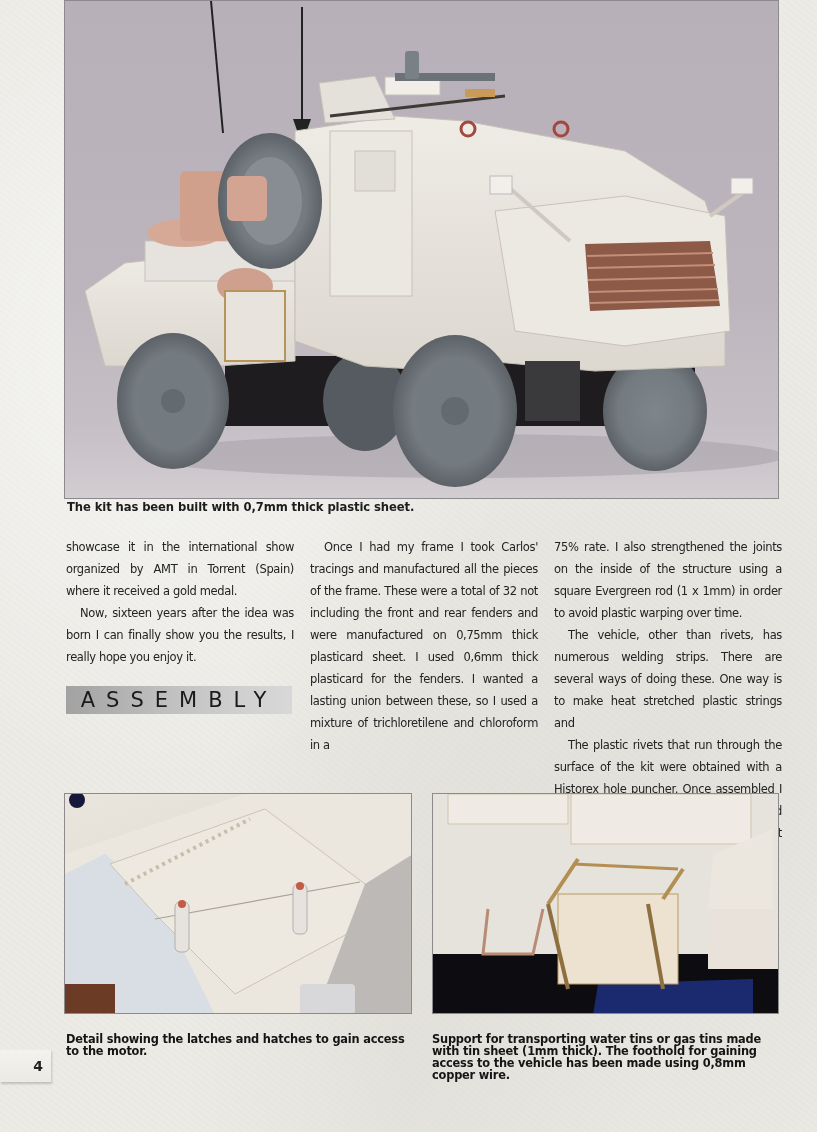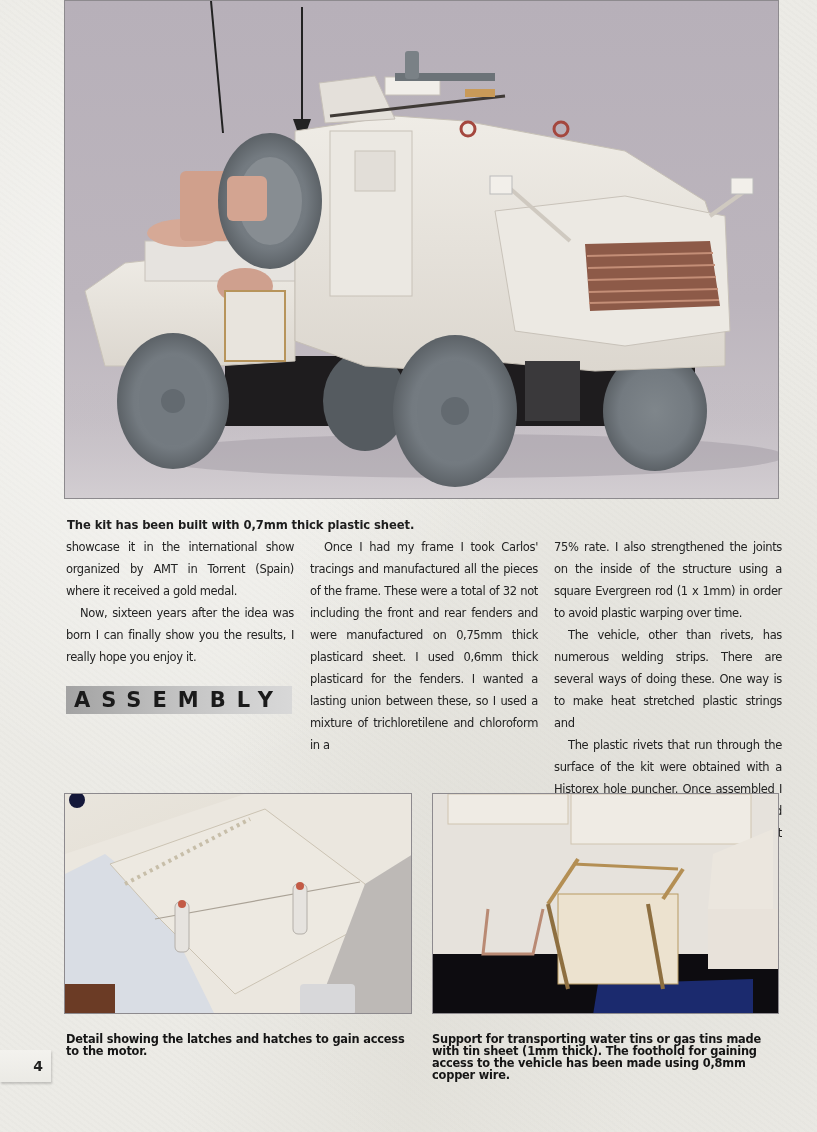--- a/index.html
+++ b/index.html
@@ -16,36 +16,36 @@
       color: #1d1d1d;
     }
     .photo { position: absolute; overflow: hidden; border: 1px solid #8d8a8e; }
 
     
     #main-photo { left: 64px; top: 0; width: 715px; height: 499px;
       background: linear-gradient(180deg, #b7b0b9 0%, #bcb5bd 60%, #c6c0c6 85%, #d0cbcf 100%); }
     #main-photo svg { position: absolute; left: 0; top: 0; }
 
     .caption-main {
-      position: absolute; left: 67px; top: 518px;
+      position: absolute; left: 67px; top: 500px;
       font-family: "DejaVu Sans", sans-serif; font-weight: bold; font-size: 11.6px; letter-spacing: -0.1px;
     }
     .col { position: absolute; top: 536px; width: 228px;
       font-family: "DejaVu Sans", sans-serif; font-size: 11.5px; line-height: 22px;
       text-align: justify; color: #232323; letter-spacing: -0.35px; }
     .col p { text-indent: 14px; }
     .col p.noindent { text-indent: 0; }
     #col1 { left: 66px; }
     #col2 { left: 310px; }
     #col3 { left: 554px; }
     .heading {
       margin: 18px 0 7px 0; height: 28px; width: 226px;
       background: linear-gradient(90deg, #a2a2a2 0%, #bdbdbd 40%, #cfcfcf 75%, #d8d8d8 100%);
       display: flex; align-items: center; justify-content: center;
-      font-family: "DejaVu Sans", sans-serif; font-weight: bold; font-size: 21px;
+      font-family: "DejaVu Sans", sans-serif; font-weight: normal; font-size: 21px;
       letter-spacing: 11px; color: #1a1a1a; text-indent: 0; 
     }
     .col em { font-style: italic; }
 
     #photo-latches { left: 64px; top: 793px; width: 348px; height: 221px;
       background: linear-gradient(160deg, #e9e5dd 0%, #e2ddd2 50%, #cfcac4 100%); }
     #photo-support { left: 432px; top: 793px; width: 347px; height: 221px;
       background: linear-gradient(180deg, #ebe6de 0%, #dfdcd9 55%, #0c0c10 70%, #0c0c10 100%); }
 
     .caption-bottom { position: absolute; top: 1033px;

